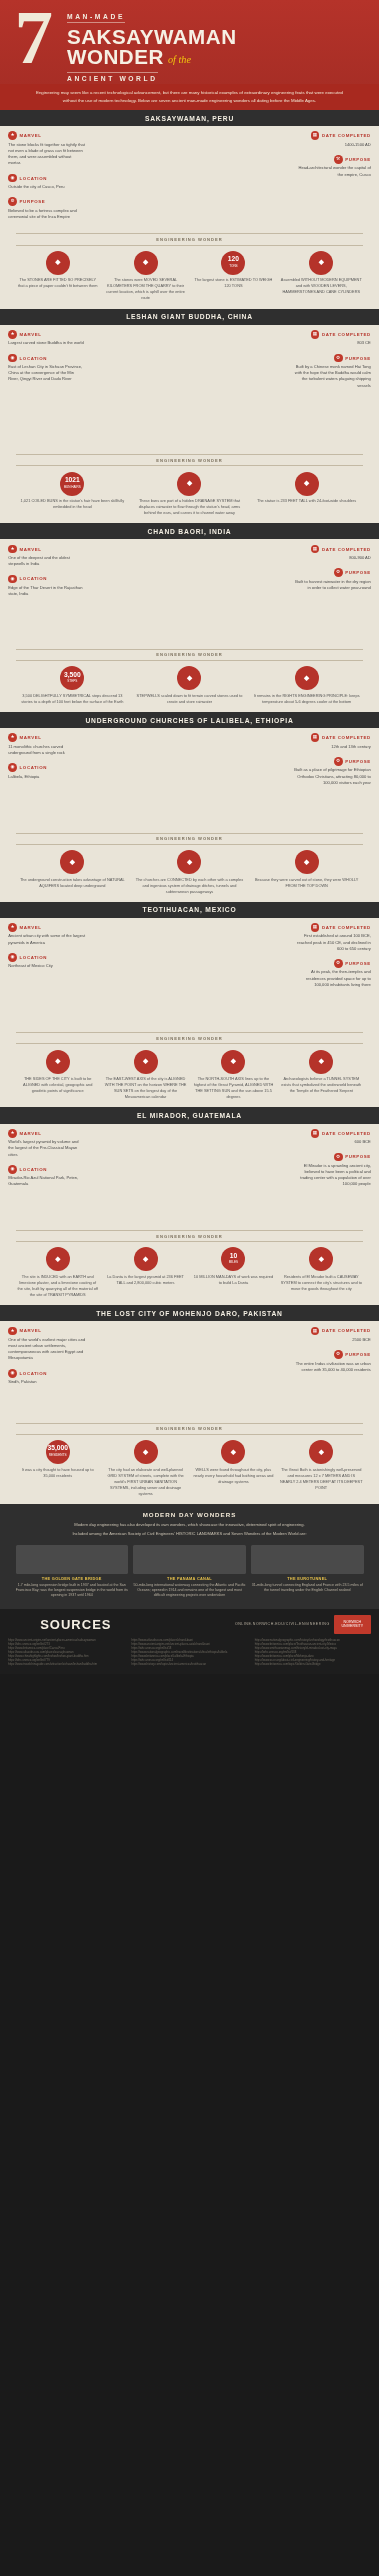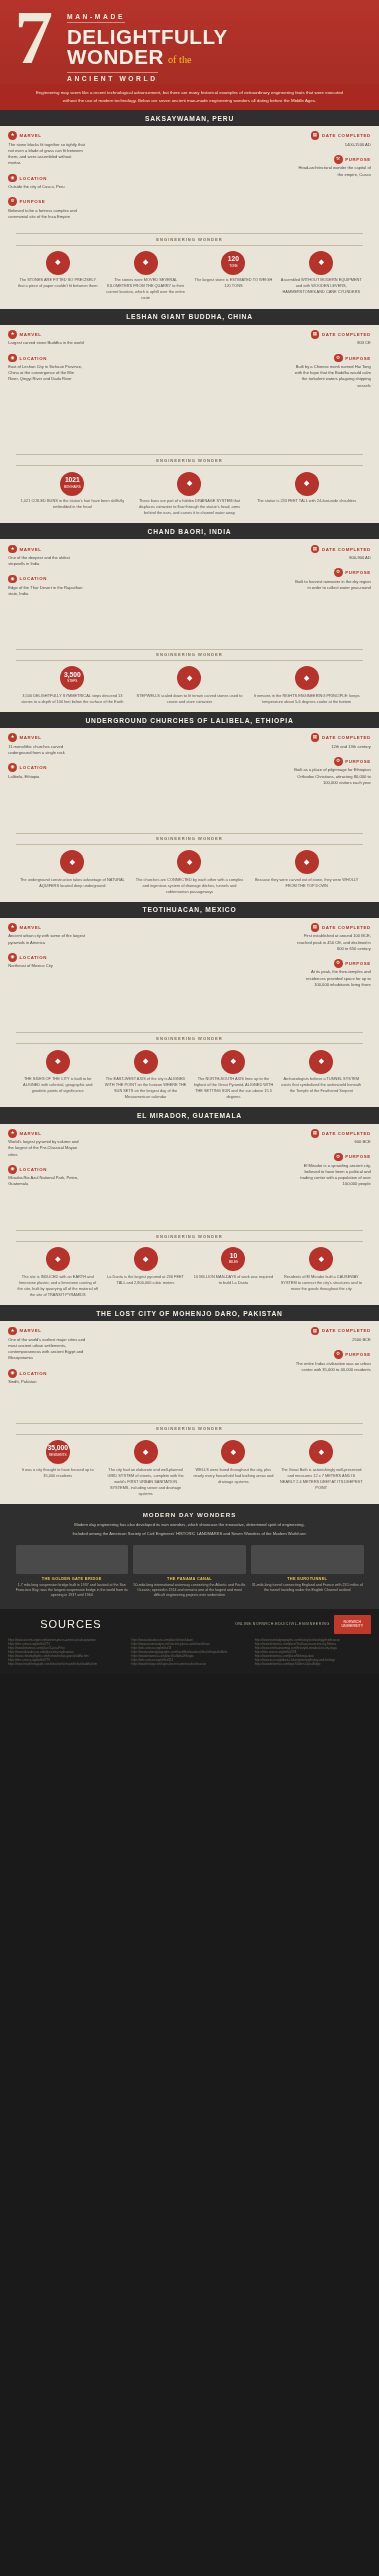--- a/index.html
+++ b/index.html
@@ -27,21 +27,21 @@
     color:#f0e9d8; font-family:"Liberation Serif", serif;
   }
   .hdr-words { position:absolute; left:67px; top:5.2px; right:5.2px; text-align:left; }
   .manmade {
     color:#f3ece0; font-size:6.7px; letter-spacing:2.6px; font-weight:bold;
     border-bottom:1px solid rgba(243,236,224,.5); display:inline-block; padding-bottom:2.1px;
   }
   .engword { color:#f6f0e4; font-size:20.6px; font-weight:bold; letter-spacing:0.5px; line-height:20.6px; margin-top:3.1px;}
   .wonders-line { display:flex; align-items:flex-end; gap:4.1px; }
   .wonword { color:#f6f0e4; font-size:20.6px; font-weight:bold; letter-spacing:0.5px; line-height:20.6px;}
-  .ofthe { color:#f1c40f; font-family:"Liberation Serif",serif; font-size:10.3px; padding-bottom:3.1px;}
+  .ofthe { color:#f1c40f; font-style:italic; font-family:"Liberation Serif",serif; font-size:10.3px; padding-bottom:3.1px;}
   .ancient {
     margin-top:4.1px; color:#f3ece0; font-size:6.7px; letter-spacing:2.6px; font-weight:bold;
     border-top:1px solid rgba(243,236,224,.5); display:inline-block; padding-top:2.1px;
   }
   .hdr-intro {
     background:#a8291f; color:#f3e7d4; font-size:4.4px; line-height:7.2px;
     padding:5.2px 31px 6.2px 31px; text-align:center;
   }
 
   
@@ -91,42 +91,42 @@
   .modern p { font-size:4.1px; line-height:6.7px; text-align:center; margin:0 0 2.1px 0; color:#c9c1b1;}
   .mrow { display:flex; gap:5.2px; margin-top:7.2px; }
   .mcard { flex:1; text-align:center; }
   .mcard .mimg { height:29px; border-radius:1.5px; background:#4a4a4a; margin-bottom:2.6px; position:relative; overflow:hidden;}
   .mcard .mtitle { font-size:3.9px; font-weight:bold; color:#e6c14a; letter-spacing:0.3px; margin-bottom:1.5px;}
   .mcard .mtxt { font-size:3.6px; line-height:5.2px; color:#b8b0a0; }
 
   
   .sources { background:#1d1d1d; color:#8e8madding; padding:6.2px 8.2px 8.2px 8.2px; }
   .srchead { display:flex; justify-content:space-between; align-items:center; }
-  .srchead .st { color:#f4efe3; font-size:11px; font-weight:normal; letter-spacing:1px;padding-left:32px;}
+  .srchead .st { color:#f4efe3; font-size:13px; font-weight:bold; letter-spacing:1px;padding-left:32px;}
   .srchead .sr { color:#b8b0a0; font-size:3.6px; letter-spacing:0.5px; text-align:right;}
   .srclist { display:flex; gap:7.2px; margin-top:4.1px; }
   .srccol { flex:1; }
   .srccol a { display:block; color:#6f6a60; font-size:2.8px; line-height:4.1px; text-decoration:none; word-break:break-all;}
   .brandbox { width:37px;height:18.5px;background:#c0392b;color:#fff;font-size:3.6px;
     display:flex;align-items:center;justify-content:center;border-radius:1px;text-align:center;line-height:4.6px;}
 
   
   .scene { position:relative; height:88px; border-radius:1.5px; overflow:hidden; }
 </style>
 </head>
 <body>
 
 <div class="page">
 
   <div class="header">
     <div class="hdr-top">
       <div class="bignum">7</div>
       <div class="hdr-words">
         <div class="manmade">MAN-MADE</div>
-        <div class="engword">DELIGHTFULLY</div>
+        <div class="engword">SAKSAYWAMAN</div>
         <div class="wonders-line">
           <div class="wonword">WONDER</div>
           <div class="ofthe">of the</div>
         </div>
         <div class="ancient">ANCIENT WORLD</div>
       </div>
     </div>
     <div class="hdr-intro">Engineering may seem like a recent technological advancement, but there are many historical examples of extraordinary engineering feats that were executed without the use of modern technology. Below are seven ancient man-made engineering wonders all dating before the Middle Ages.</div>
   </div>
 

